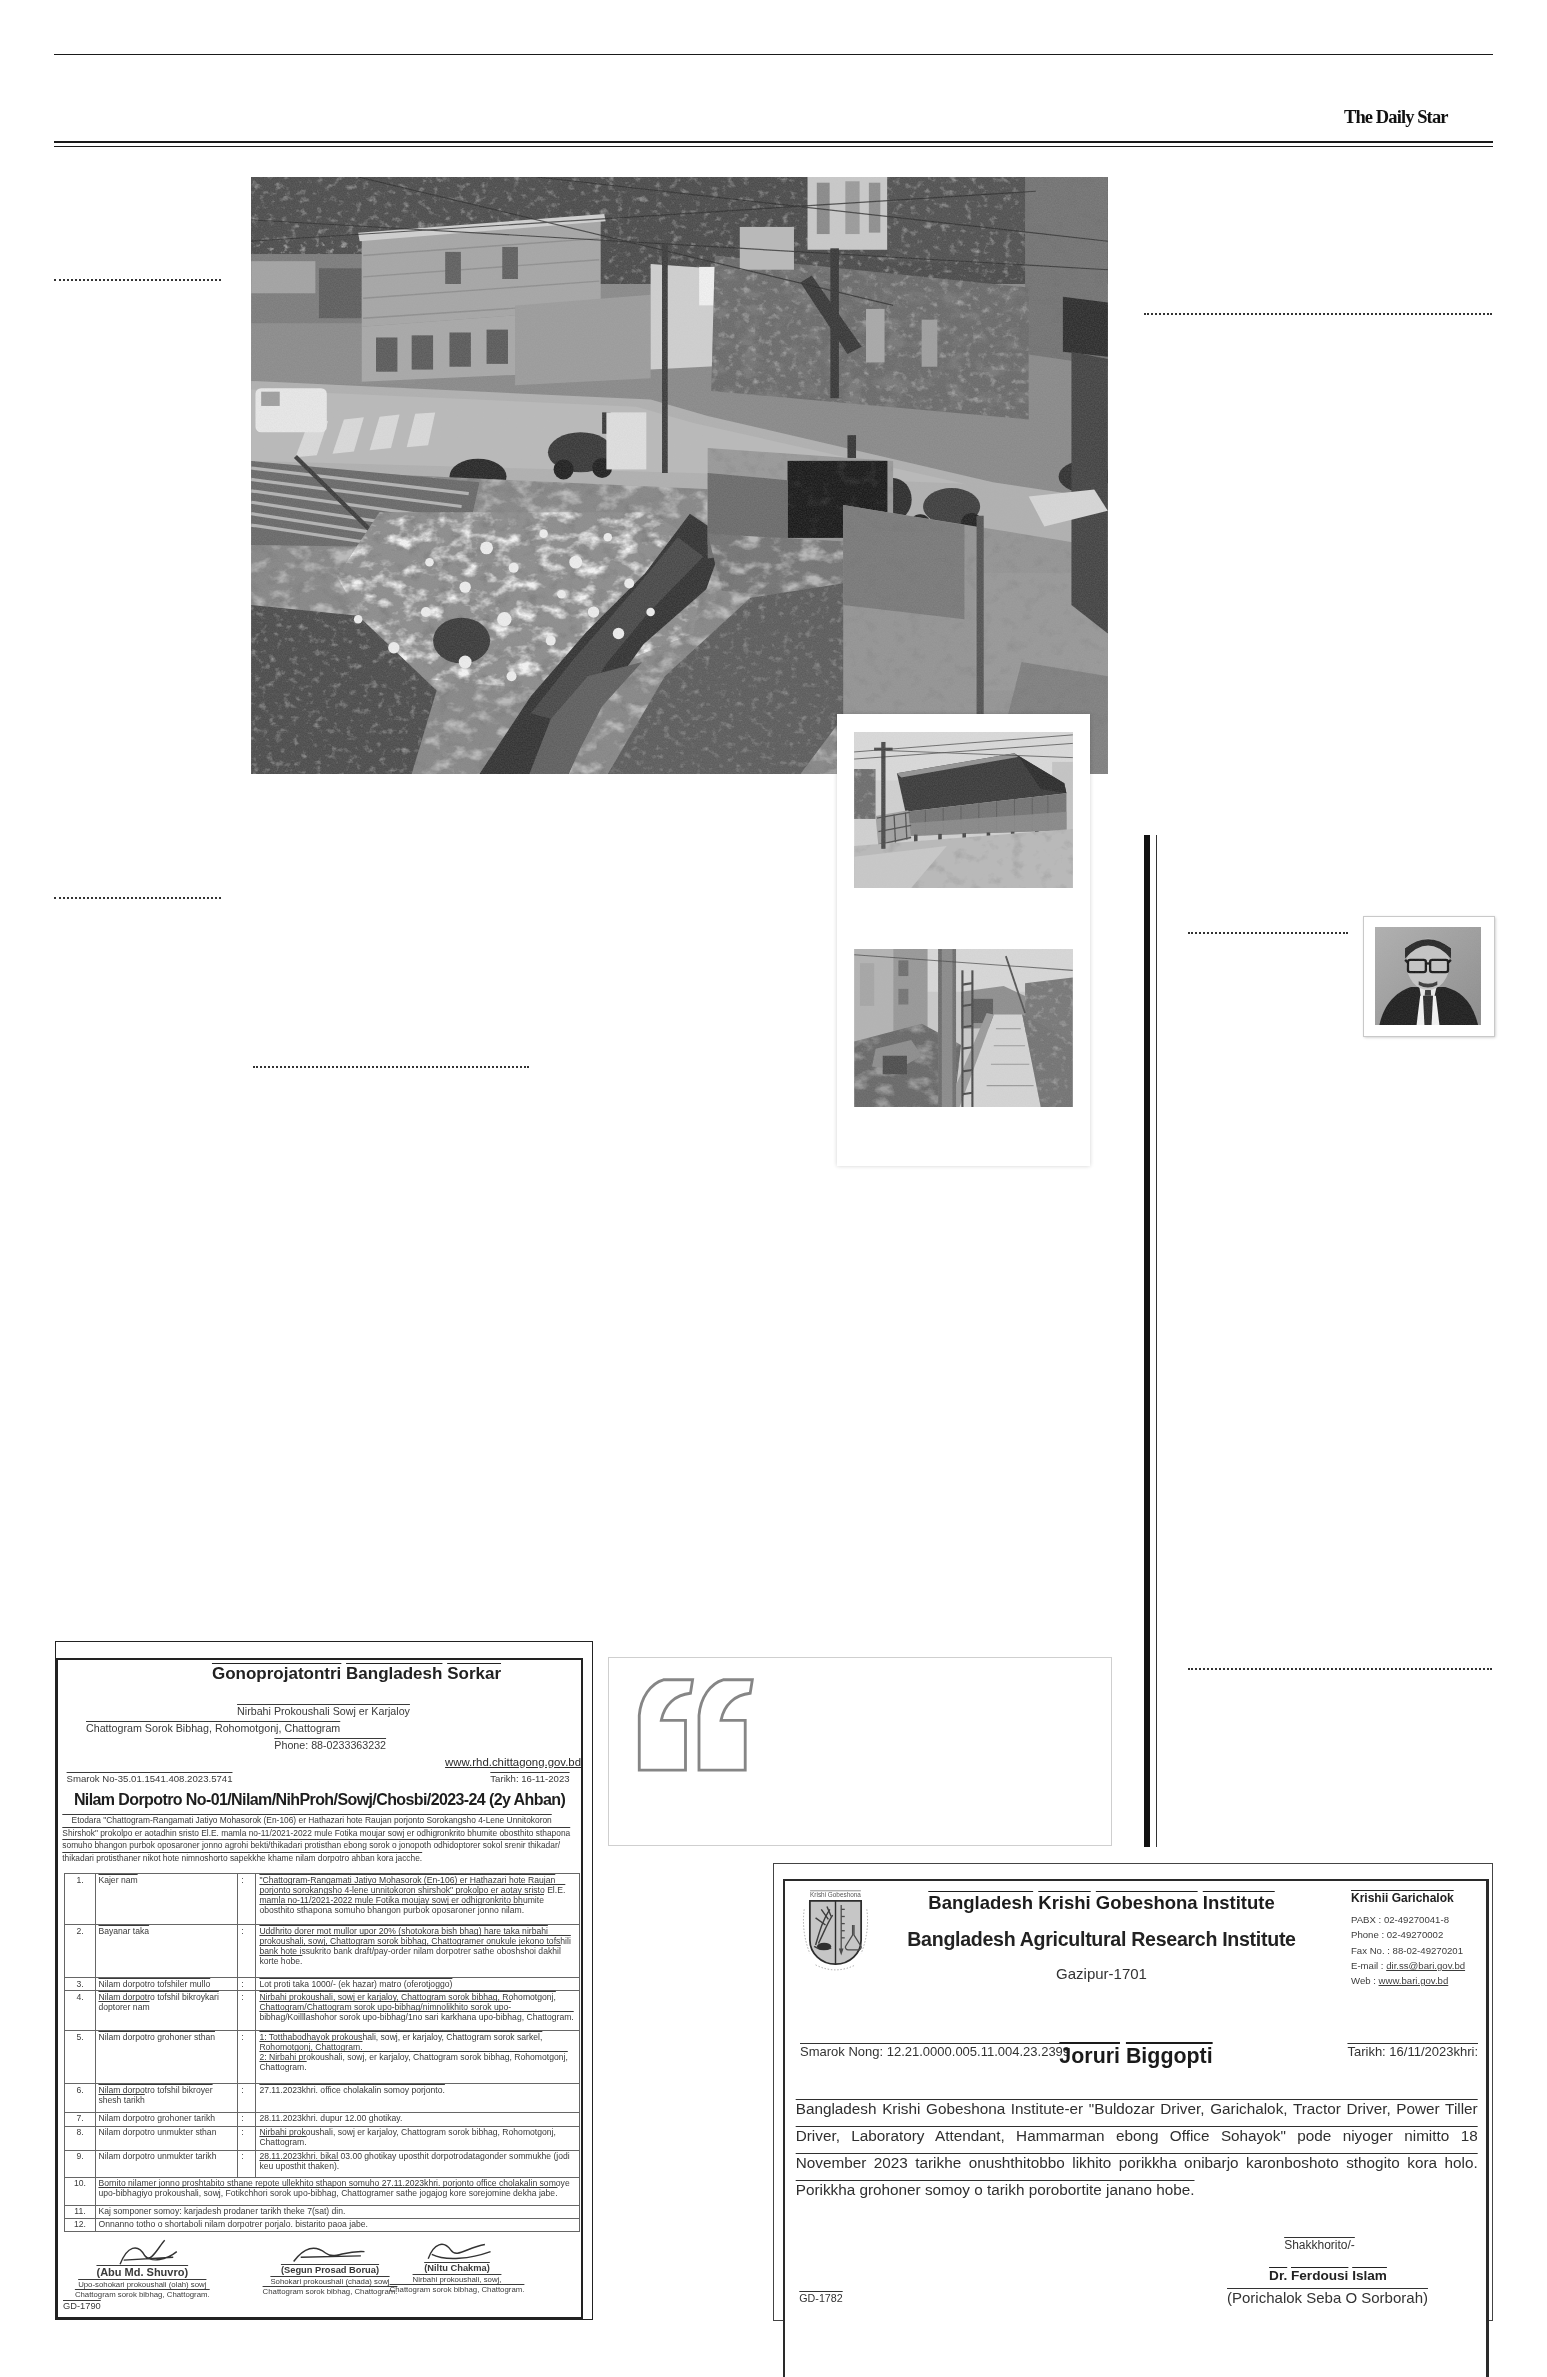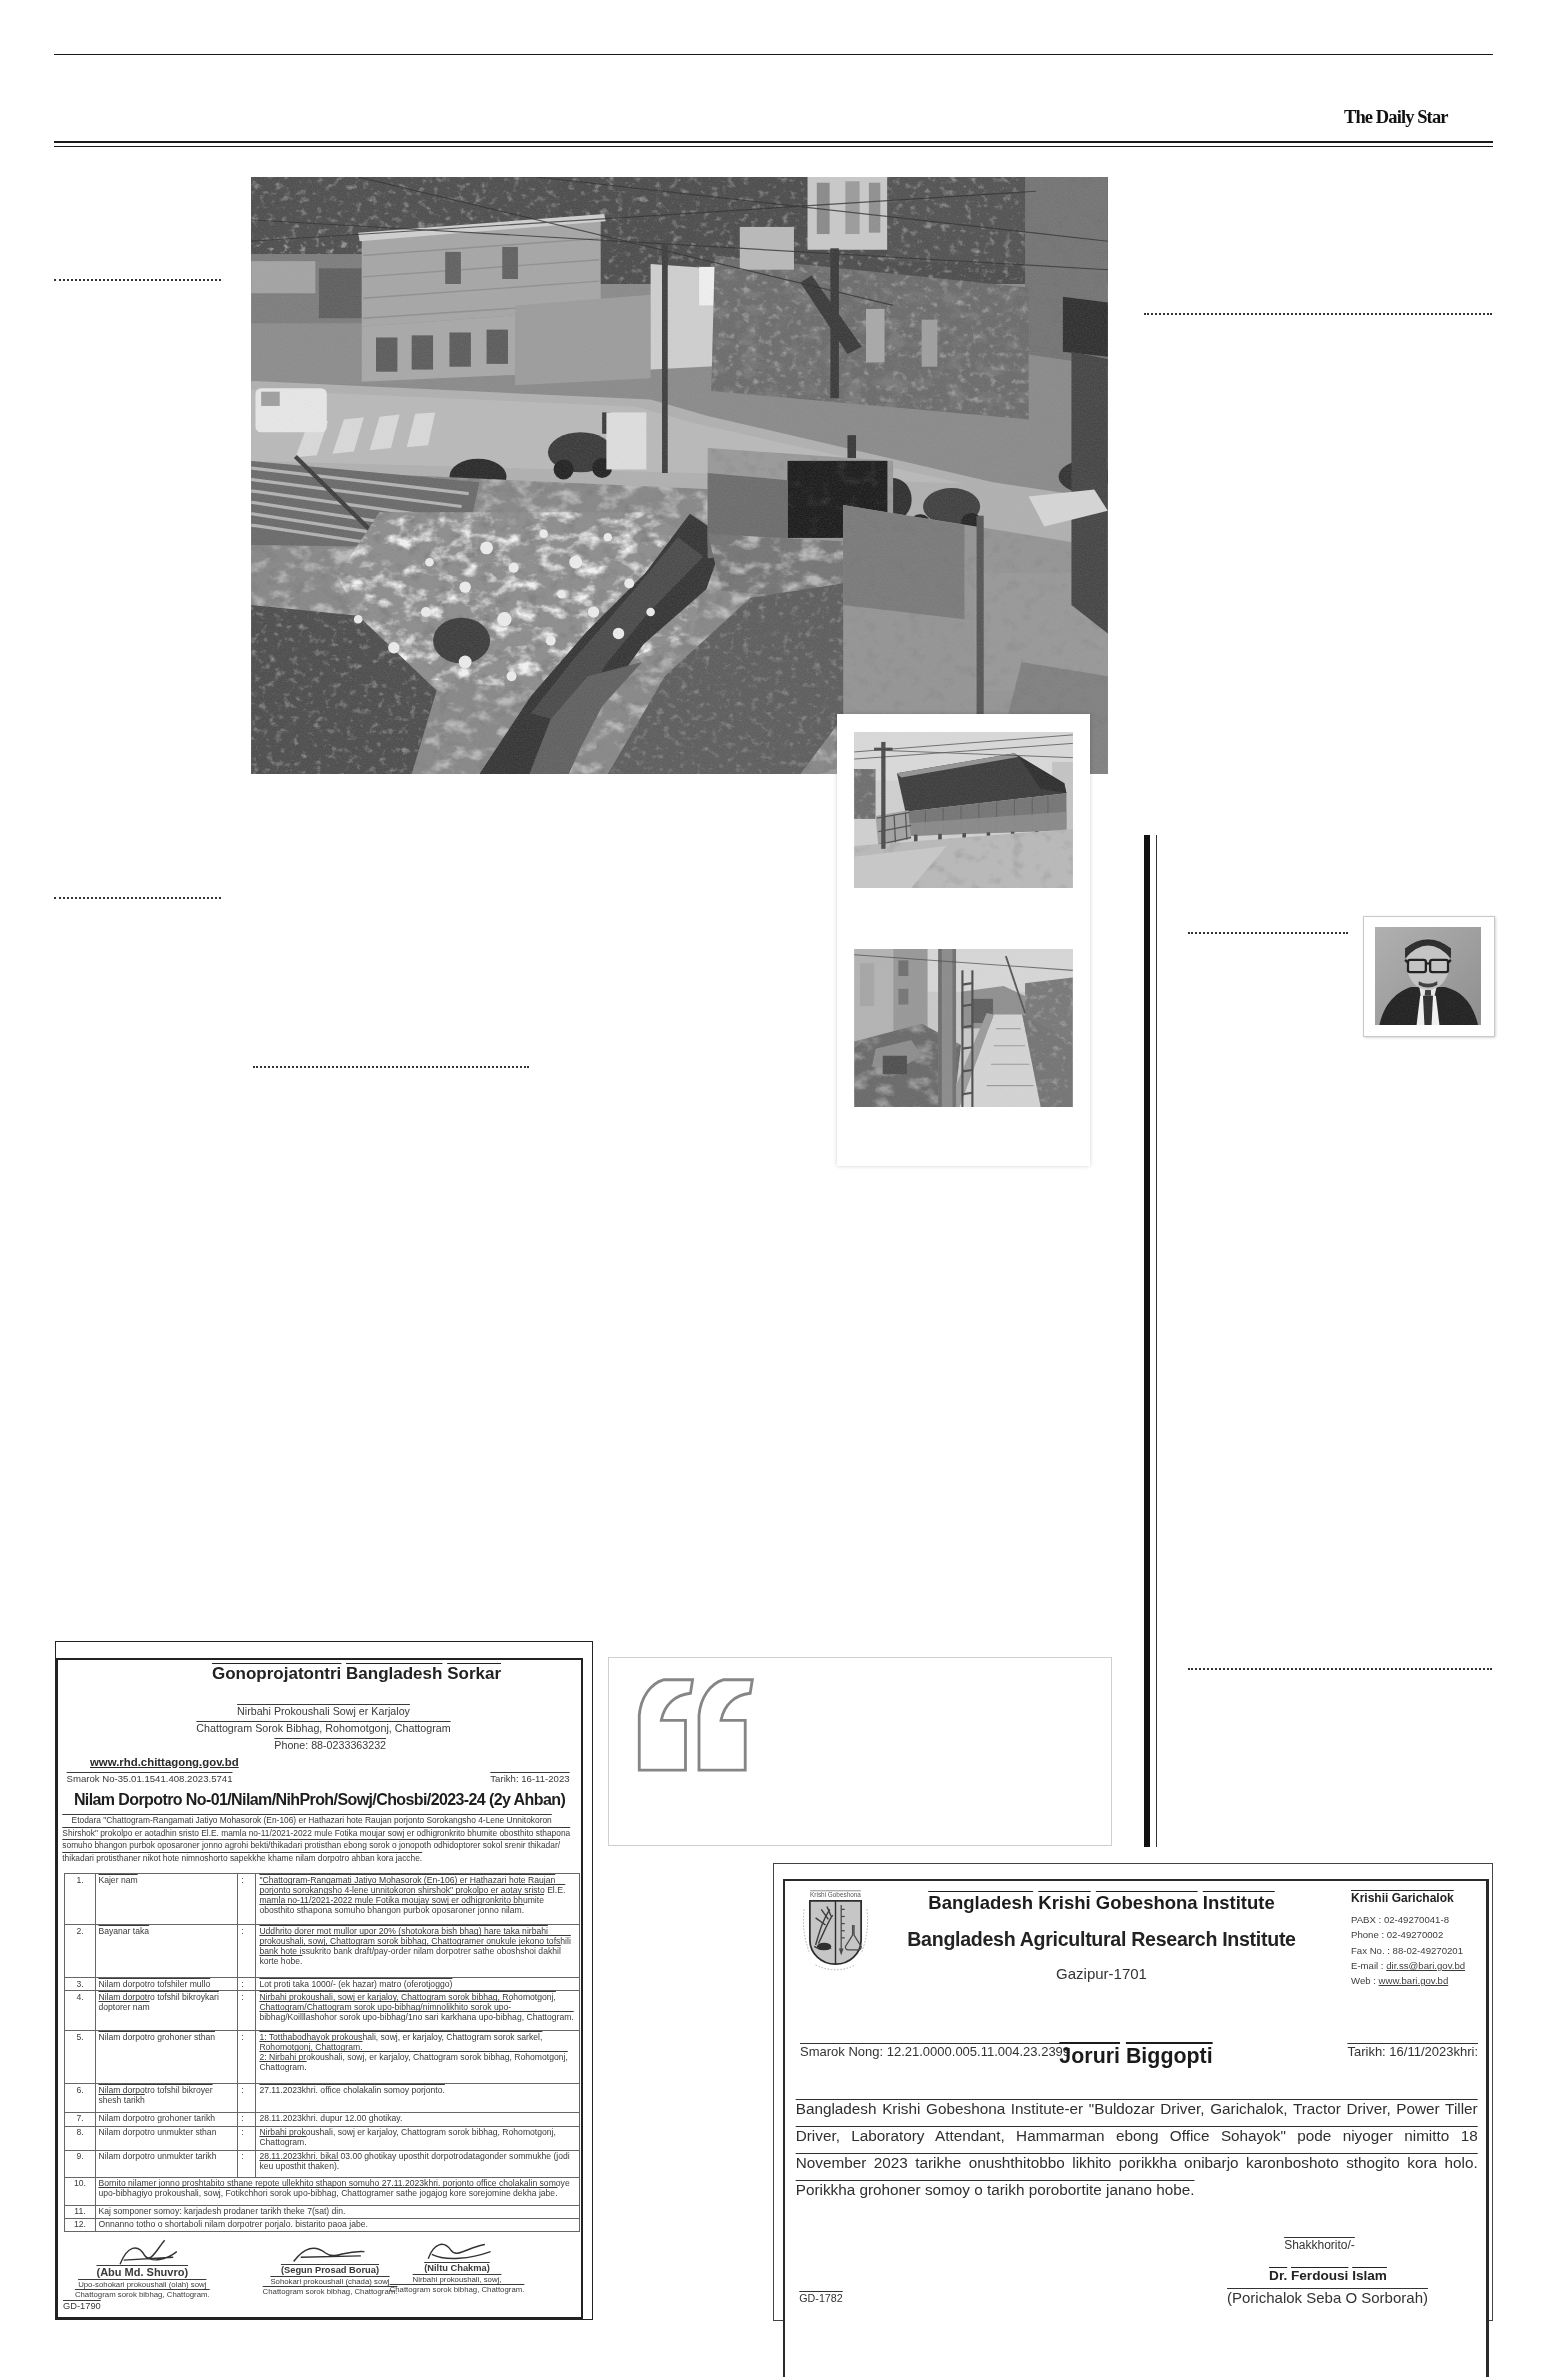--- a/index.html
+++ b/index.html
@@ -410,25 +410,25 @@
   </g>
 </svg>
 
 <div class="abs" style="left:55px;top:1641px;width:538px;height:679px;border:1.4px solid #222;box-sizing:border-box;"></div>
 <div class="abs" id="leftad" style="left:56px;top:1658px;width:527px;height:661px;border:2.1px solid #222;box-sizing:border-box;background:#fff;color:#2e2e2e;">
 
   <div style="text-align:center;font-weight:bold;font-size:17px;margin-top:4.3px;color:#222;white-space:nowrap;padding-left:74px;"><span class="w">Gonoprojatontri</span> <span class="w">Bangladesh</span> <span class="w">Sorkar</span></div>
 
   <div class="bn" style="text-align:center;font-size:10.7px;margin-top:21px;color:#3a3a3a;padding-left:8px;">Nirbahi Prokoushali Sowj er Karjaloy</div>
 
-  <div class="bn" style="text-align:center;font-size:10.7px;margin-top:5px;color:#3a3a3a;padding-left:8px;">Chattogram Sorok Bibhag, Rohomotgonj, Chattogram</div>
+  <div class="bn" style="text-align:left;font-size:10.7px;margin-top:5px;color:#3a3a3a;padding-left:28px;">Chattogram Sorok Bibhag, Rohomotgonj, Chattogram</div>
 
   <div class="bn" style="text-align:center;font-size:10.7px;margin-top:5px;color:#3a3a3a;padding-left:21.4px;">Phone: 88-0233363232</div>
 
-  <div style="text-align:left;font-size:11.4px;font-weight:bold;margin-top:4.3px;color:#2a2a2a;margin-left:32px;"><span style="text-decoration:underline;">www.rhd.chittagong.gov.bd</span></div>
+  <div style="text-align:right;font-size:11.4px;font-weight:normal;margin-top:4.3px;color:#2a2a2a;margin-left:32px;"><span style="text-decoration:underline;">www.rhd.chittagong.gov.bd</span></div>
 
   <div style="margin:5px 11.4px 0 8.6px;font-size:9.6px;color:#3a3a3a;"><span class="bn">Smarok No-35.01.1541.408.2023.5741</span><span class="bn" style="float:right;">Tarikh: 16-11-2023</span></div>
 
   <div style="text-align:center;font-weight:bold;font-size:16px;margin-top:7.1px;letter-spacing:-0.6px;color:#1e1e1e;white-space:nowrap;overflow:hidden;"><span class="w">Nilam</span> <span class="w">Dorpotro</span> <span class="w">No-01/Nilam/NihProh/Sowj/Chosbi/2023-24</span> <span class="w">(2y</span> <span class="w">Ahban)</span></div>
 
   <div class="bn" style="margin:5.7px 4.3px 0 4.3px;font-size:8.4px;line-height:12.5px;color:#3a3a3a;">
   <div style="white-space:nowrap;overflow:hidden;">&nbsp;&nbsp;&nbsp;&nbsp;Etodara "Chattogram-Rangamati Jatiyo Mohasorok (En-106) er Hathazari hote Raujan porjonto Sorokangsho 4-Lene Unnitokoron</div>
   <div style="white-space:nowrap;overflow:hidden;">Shirshok" prokolpo er aotadhin sristo El.E. mamla no-11/2021-2022 mule Fotika moujar sowj er odhigronkrito bhumite obosthito sthapona</div>
   <div style="white-space:nowrap;overflow:hidden;">somuho bhangon purbok oposaroner jonno agrohi bekti/thikadari protisthan ebong sorok o jonopoth odhidoptorer sokol srenir thikadar/</div>
   <div style="white-space:nowrap;overflow:hidden;">thikadari protisthaner nikot hote nimnoshorto sapekkhe khame nilam dorpotro ahban kora jacche.</div>

